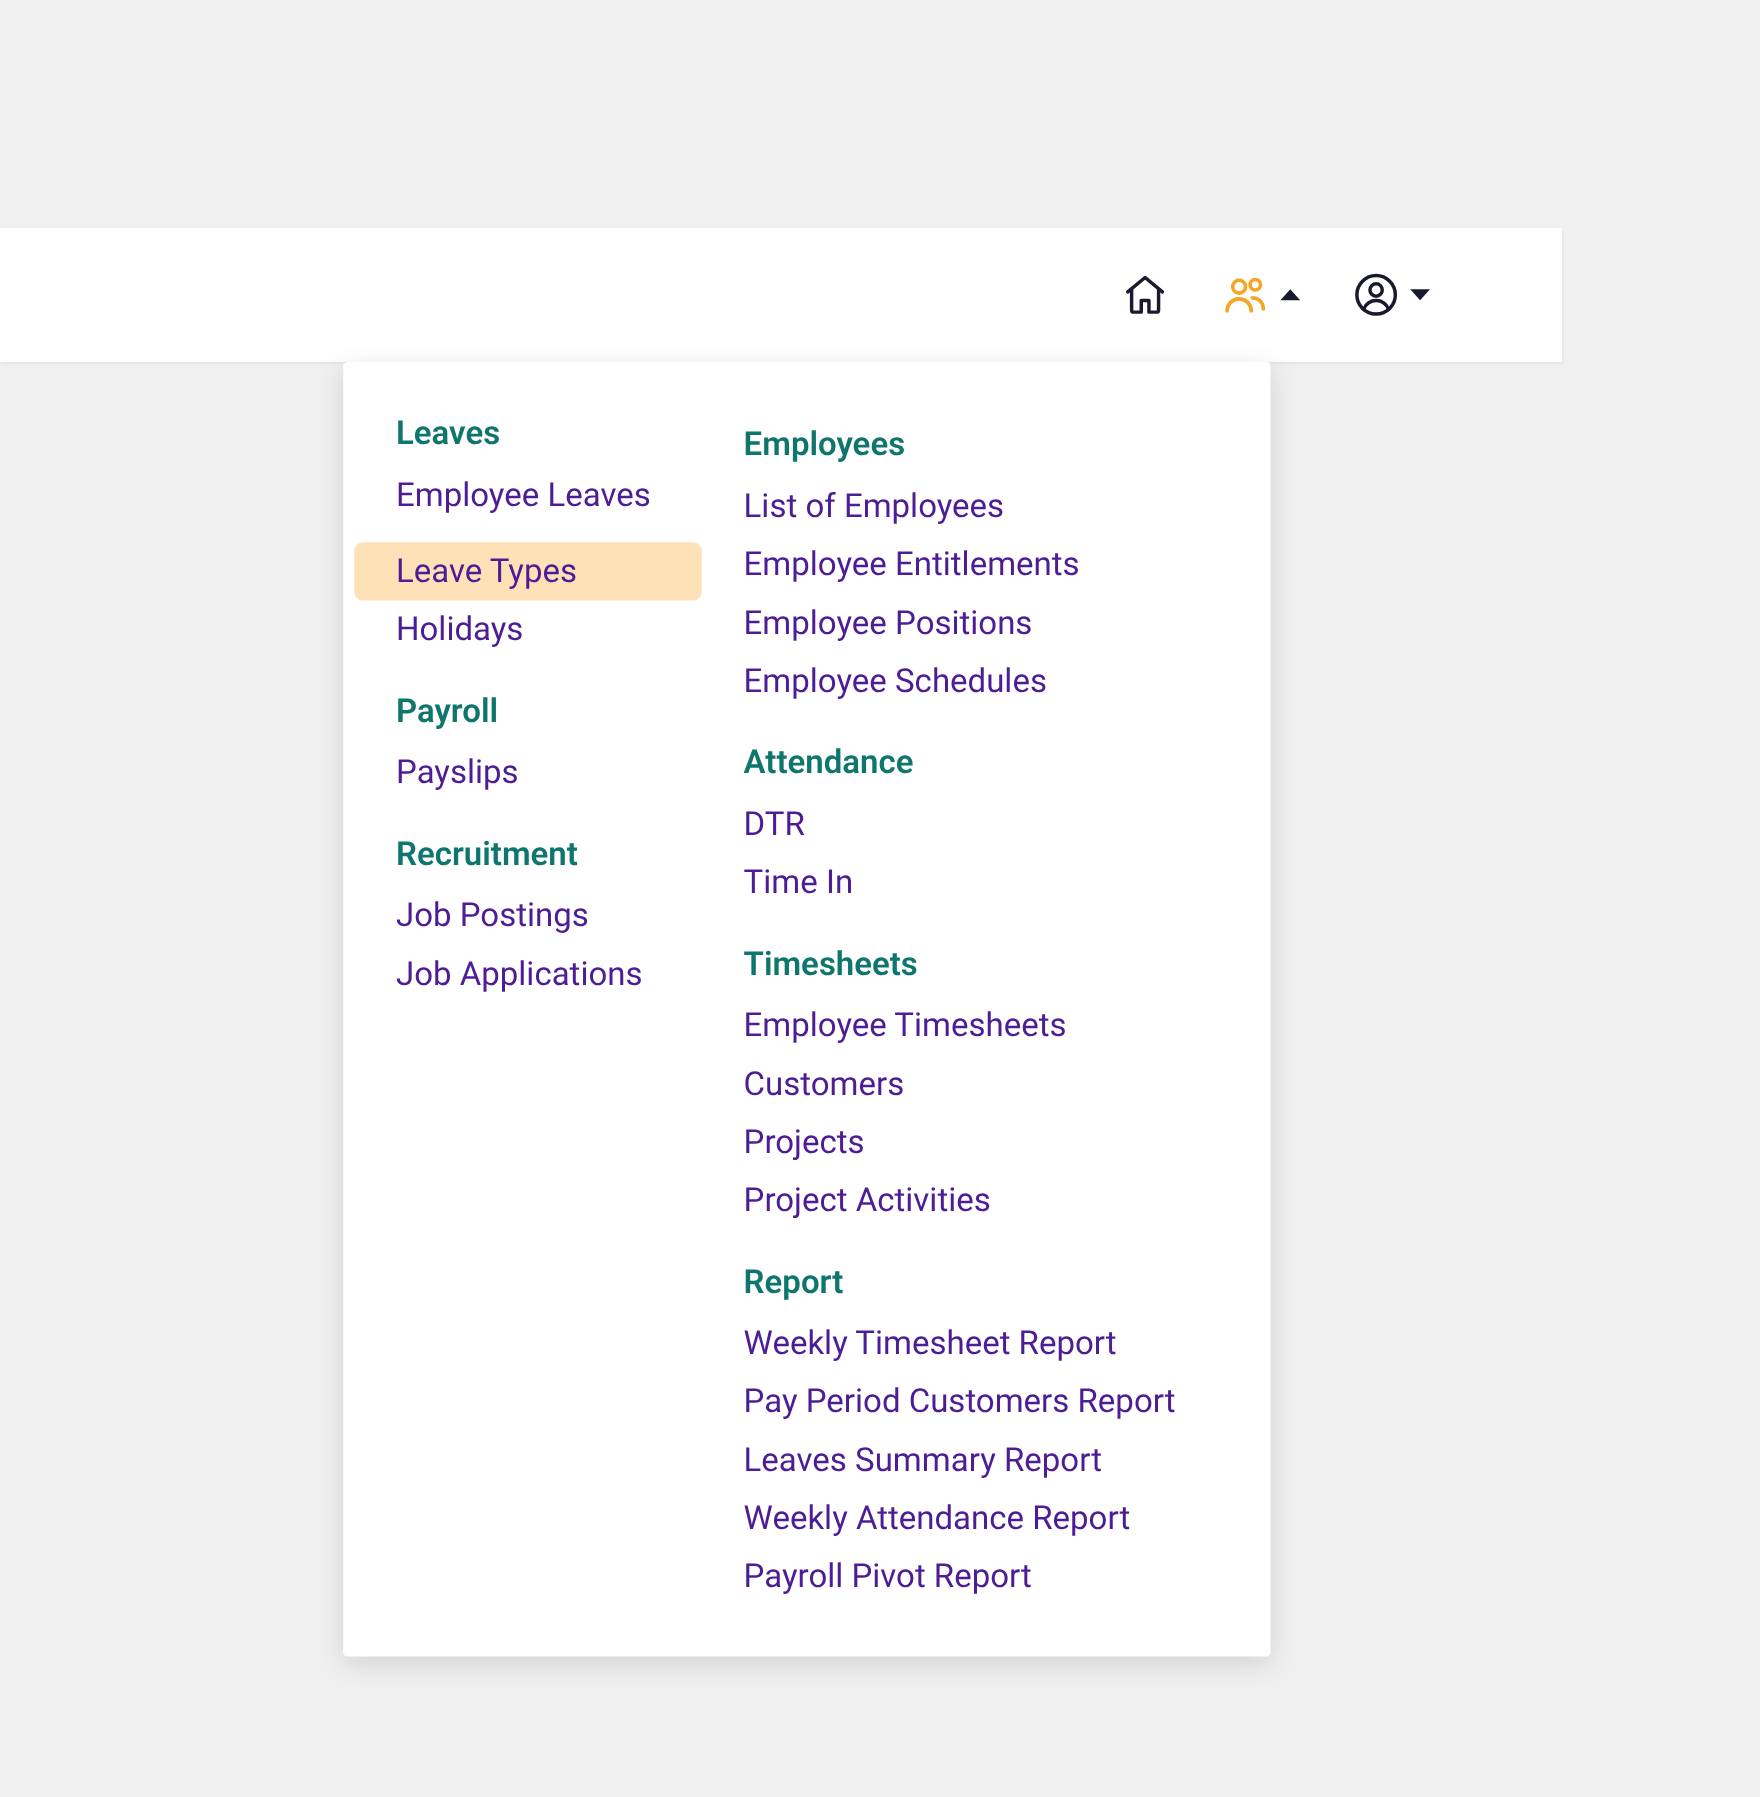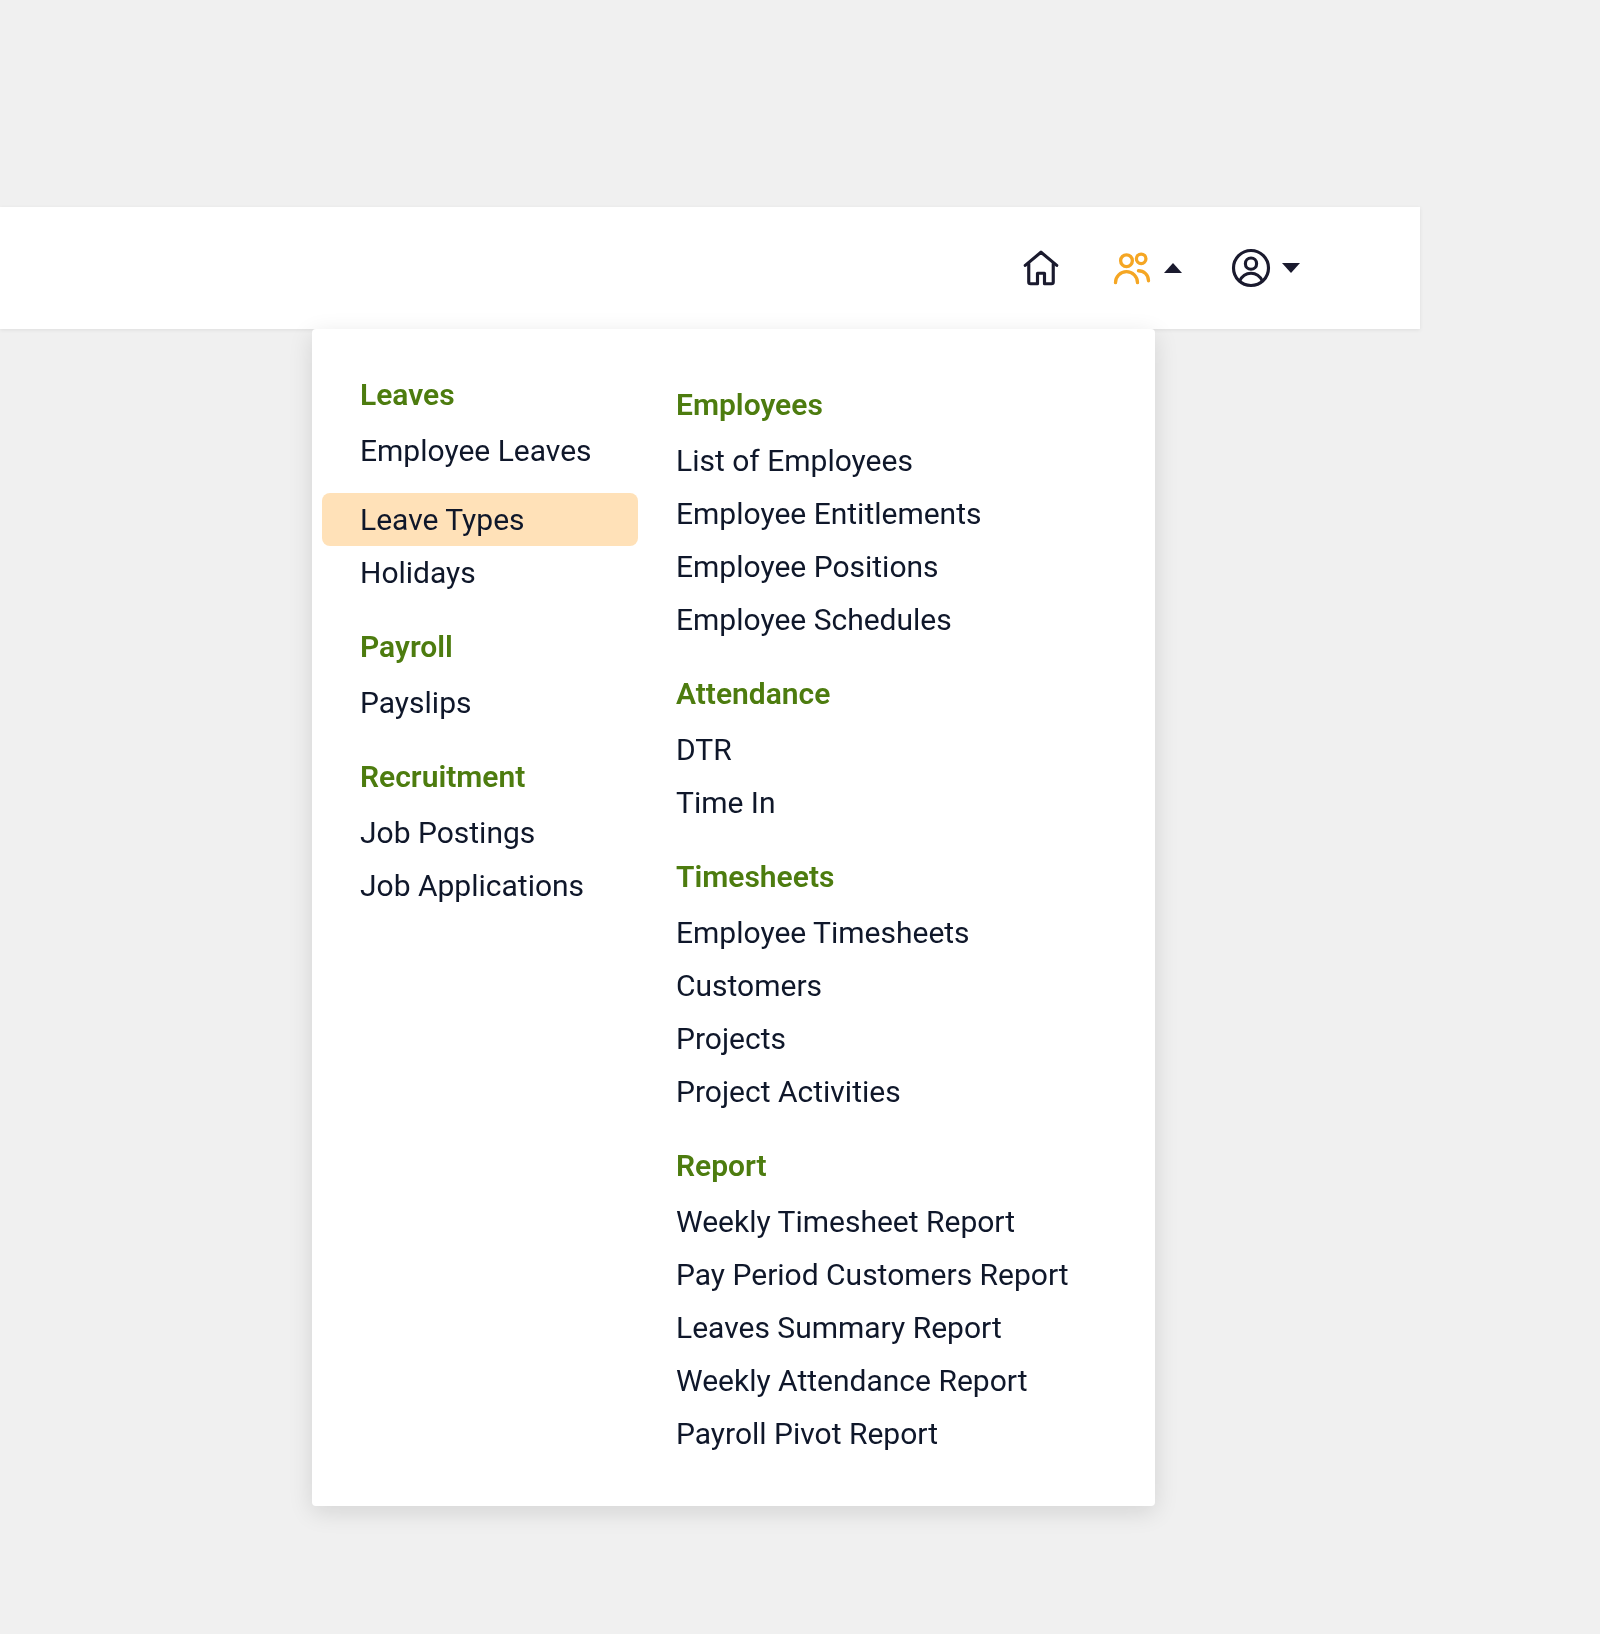--- a/index.html
+++ b/index.html
@@ -68,27 +68,27 @@
       flex-direction: column;
     }
     .dropdown-col.col1 {
       width: 316px;
     }
     .dropdown-col.col2 {
       flex: 1;
       margin-top: 10px;
     }
     .section-title {
-      color: #4d7c0f;
+      color: #0f766e;
       font-weight: 600;
       font-size: 30px;
       padding: 6px 38px 12px 38px;
     }
     .menu-item {
-      color: #0f172a;
+      color: #4c1d95;
       font-size: 30px;
       font-weight: 400;
       padding: 9px 38px;
       cursor: pointer;
       border-radius: 8px;
     }
     .menu-item.active {
       background: #ffe1b8;
       margin-top: 16px;
     }

